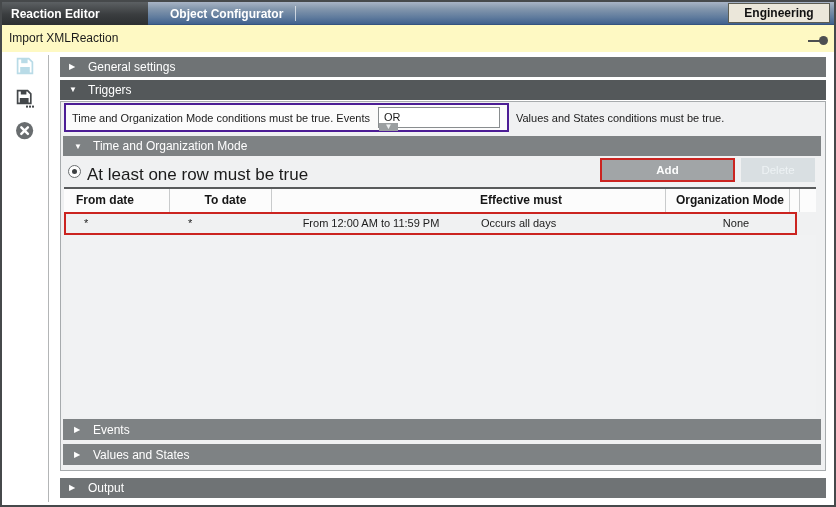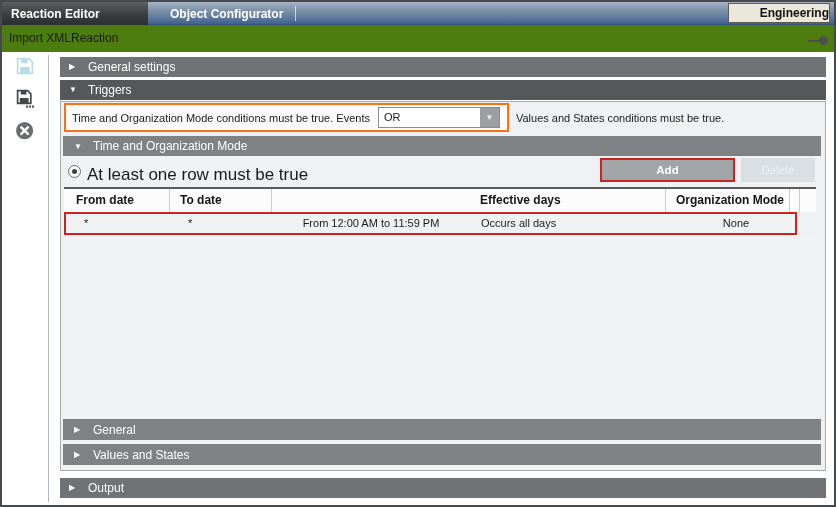--- a/index.html
+++ b/index.html
@@ -12,24 +12,24 @@
     background: linear-gradient(180deg, #a8b4c5 0%, #8497ad 30%, #5f7b9d 70%, #41618e 100%);
     border-bottom: 1px solid #35537f; }
   .tab { position: absolute; top: 0; height: 23px; display: flex; align-items: center;
     color: #fff; font-size: 12px; font-weight: bold; cursor: default; }
   .tab-active { left: 0; width: 146px; padding-left: 9px;
     background: linear-gradient(180deg, #5c6063 0%, #3a3d3f 55%, #2c2f31 100%); }
   .tab-plain { left: 168px; }
   .tab-sep { position: absolute; left: 293px; top: 4px; width: 1px; height: 15px; background: rgba(255,255,255,.65); }
   .engineering-btn { position: absolute; right: 4px; top: 1px; width: 102px; height: 20px;
     background: #ebe7da; border: 1px solid #5d5d52; color: #111; font-size: 12px; font-weight: bold;
-    font-family: "Liberation Sans", sans-serif; text-align: right; line-height: 17px; }
-
-  
-  .crumbrow { position: absolute; left: 0; top: 23px; width: 832px; height: 27px; background: #4d7c0f; }
+    font-family: "Liberation Sans", sans-serif; text-align: center; line-height: 17px; }
+
+  
+  .crumbrow { position: absolute; left: 0; top: 23px; width: 832px; height: 27px; background: #fef9c3; }
   .crumbrow .crumb { position: absolute; left: 7px; top: 6px; font-size: 12px; color: #1b1b1b; }
   .pin { position: absolute; right: 6px; top: 11px; width: 20px; height: 9px; cursor: pointer; }
   .pin .pin-line { position: absolute; left: 0; top: 3.5px; width: 12px; height: 2px; background: #4d4f51; }
   .pin .pin-dot { position: absolute; right: 0; top: 0; width: 9px; height: 9px; border-radius: 50%; background: #4d4f51; }
 
   
   .side-divider { position: absolute; left: 46px; top: 53px; width: 1px; height: 447px; background: #b3b5b6; }
   .tool-btn { position: absolute; left: 12px; width: 22px; height: 22px; background: none; border: none; padding: 0; cursor: pointer; }
   .tool-save { top: 54px; }
   .tool-saveas { top: 87px; }
@@ -44,24 +44,24 @@
   .secbar .seclabel { margin-left: 9px; }
   .bar-gs { top: 55px; }
   .bar-trig { top: 78px; }
   .bar-output { top: 476px; }
 
   
   .trig-panel { position: absolute; left: 58px; top: 99px; width: 766px; height: 370px;
     background: #f0f1f2; border: 1px solid #a7abad; }
 
   .cond-row { position: absolute; left: 3px; top: 1px; height: 29px; display: flex; align-items: center; }
-  .cond-group { display: flex; align-items: center; height: 29px; border: 2px solid #f97316;
+  .cond-group { display: flex; align-items: center; height: 29px; border: 2px solid #4c1d95;
     background: #fbfbfb; padding: 0 7px 0 6px; }
   .cond-text { font-size: 11px; color: #1b1b1b; white-space: nowrap; }
-  .dropdown { display: flex; margin-left: 8px; width: 122px; height: 21px; border: 1px solid #898d8f; background: #fff; cursor: pointer; }
+  .dropdown { display: flex; margin-left: 8px; width: 122px; height: 21px; border: 1px solid #898d8f; background: #fff; cursor: pointer; flex-direction: column; }
   .dd-value { flex: 1; font-size: 11px; color: #1b1b1b; padding: 3px 0 0 5px; }
   .dd-btn { width: 19px; height: 19px; background: #9b9fa1; display: flex; align-items: center; justify-content: center; }
   .dd-tri { font-size: 8px; color: #eef0f1; line-height: 1; }
   .cond-right { margin-left: 7px; font-size: 11px; color: #1b1b1b; white-space: nowrap; }
 
   .bar-tom { position: absolute; left: 2px; top: 34px; width: 758px; height: 20px; display: flex; align-items: center;
     background: #7e8284; color: #fff; font-size: 12px; cursor: pointer; }
   .bar-tom .arrow { width: 10px; margin-left: 11px; font-size: 8px; }
   .bar-tom .seclabel { margin-left: 9px; }
 
@@ -74,21 +74,21 @@
     font-size: 11.5px; text-align: center; cursor: pointer; }
   .btn-add { left: 539px; width: 135px; background: #a1a5a7; color: #fcfdfd; border: 2px solid #cb2420; font-weight: bold; }
   .btn-delete { left: 680px; width: 74px; background: #d9dfe2; color: #edf2f4; border: none; }
 
   
   .tbl-header { position: absolute; left: 3px; top: 85px; width: 752px; height: 25px;
     background: #fcfcfc; border-top: 2px solid #595b5c; display: flex; }
   .th { height: 100%; font-size: 12px; font-weight: bold; color: #161616; padding: 4px 0 0 10px;
     border-right: 1px solid #c9cbcc; overflow: hidden; white-space: nowrap; }
   .th.c1 { width: 106px; padding-left: 12px; }
-  .th.c2 { width: 102px; }
+  .th.c2 { width: 102px; text-align: center; }
   .th.c3 { width: 198px; margin-top: 28px; }
   .th.c4 { width: 196px; }
   .th.c5 { width: 124px; }
   .th.c6 { width: 10px; padding: 0; }
   .th.c7 { width: 16px; padding: 0; border-right: none; }
 
   .tbl-row { position: absolute; left: 3px; top: 110px; width: 733px; height: 23px;
     background: #f0f1f2; border: 2px solid #cb2420; display: flex; cursor: pointer; }
   .td { height: 100%; font-size: 11px; color: #1b1b1b; padding-top: 3px; white-space: nowrap; overflow: hidden; }
   .td.c1 { width: 104px; padding-left: 18px; }
@@ -196,39 +196,39 @@
       </span>
       <span class="radio-label">At least one row must be true</span>
 
       <button class="btn btn-add">Add</button>
       <button class="btn btn-delete">Delete</button>
 
       <div class="tbl-header">
         <div class="th c1">From date</div>
         <div class="th c2">To date</div>
         <div class="th c3">Time</div>
-        <div class="th c4">Effective days</div>
+        <div class="th c4">Effective must</div>
         <div class="th c5">Organization Mode</div>
         <div class="th c6"></div>
         <div class="th c7"></div>
       </div>
 
       <div class="tbl-row">
         <div class="td c1">*</div>
         <div class="td c2">*</div>
         <div class="td c3">From 12:00 AM to 11:59 PM</div>
         <div class="td c4">Occurs all days</div>
         <div class="td c5">None</div>
       </div>
 
       <div class="tbl-body-empty"></div>
 
       <div class="subbar bar-events">
         <span class="arrow">▶</span>
-        <span class="seclabel">General</span>
+        <span class="seclabel">Events</span>
       </div>
       <div class="subbar bar-values">
         <span class="arrow">▶</span>
         <span class="seclabel">Values and States</span>
       </div>
     </div>
 
     <div class="secbar bar-medium bar-output">
       <span class="arrow">▶</span>
       <span class="seclabel">Output</span>

